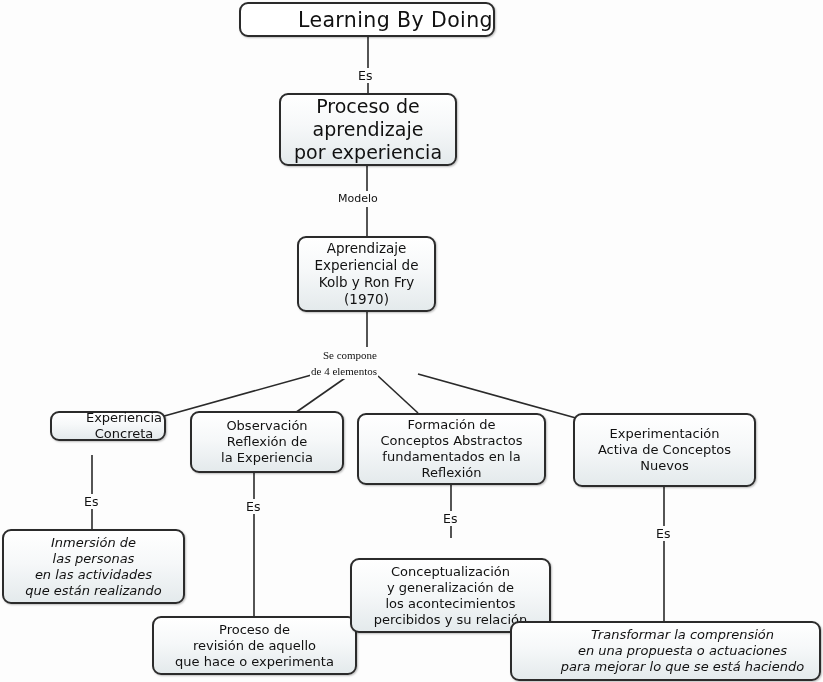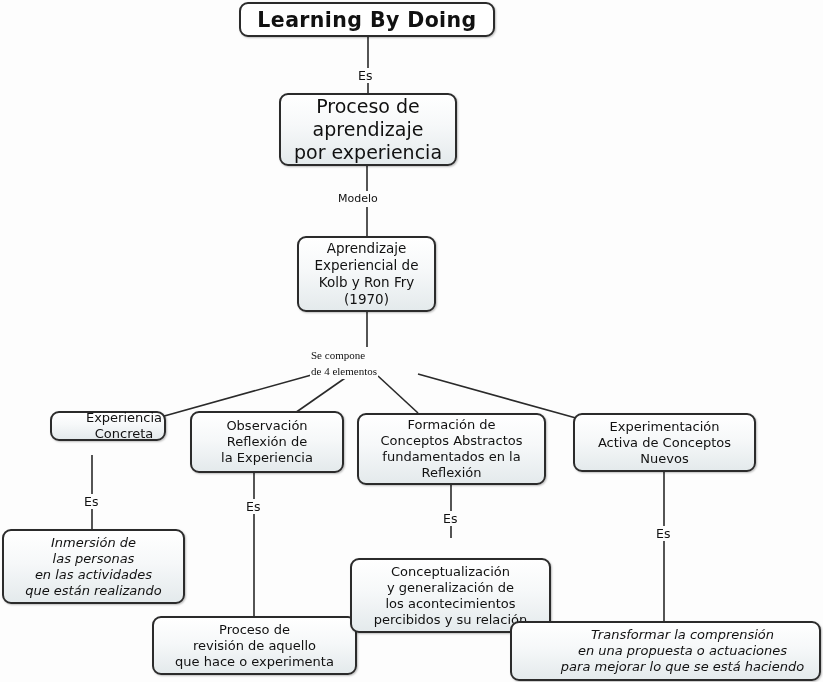--- a/index.html
+++ b/index.html
@@ -14,29 +14,29 @@
   .node {
     position:absolute; box-sizing:border-box;
     border:2px solid #2b2b2b; border-radius:9px;
     background:linear-gradient(to bottom, #ffffff 0%, #f6f8f9 45%, #e4eaec 100%);
     box-shadow:1px 1px 2px rgba(0,0,0,0.25);
     display:flex; align-items:center; justify-content:center;
     text-align:center; white-space:pre-line;
   }
   .node span { display:block; }
   .title-node {
-    background:#ffffff; font-weight:bold; font-size:20.5px; letter-spacing:0.4px;
+    background:#ffffff; font-weight:normal; font-size:20.5px; letter-spacing:0.4px;justify-content:flex-end;
   }
   .lvl1 { font-size:19px; line-height:23px; }
   .lvl2 { font-size:13.5px; line-height:17px; }
   .lvl3 { font-size:13px; line-height:16px; }
   .italic { font-style:italic; }
   .link-label {
     position:absolute; background:#fdfdfd; font-size:12.5px; line-height:15px;
-    text-align:left; white-space:pre-line; padding:0 1px;
+    text-align:right; white-space:pre-line; padding:0 1px;
   }
   .connector-label { font-size:11px; line-height:16px; }
 </style>
 </head>
 <body>
 
 <svg class="links">
   <line x1="368" y1="36" x2="368" y2="93"></line>
   <line x1="367" y1="165" x2="367" y2="236"></line>
   <line x1="367" y1="311" x2="367" y2="348"></line>
@@ -84,21 +84,21 @@
   <span>Observación
 Reflexión de
 la Experiencia</span>
 </div>
 <div class="node lvl3" style="left:357px;top:413px;width:189px;height:72px;">
   <span>Formación de
 Conceptos Abstractos
 fundamentados en la
 Reflexión</span>
 </div>
-<div class="node lvl3" style="left:573px;top:413px;width:183px;height:59px;">
+<div class="node lvl3" style="left:573px;top:413px;width:183px;height:74px;">
   <span>Experimentación
 Activa de Conceptos
 Nuevos</span>
 </div>
 
 <div class="node lvl3 italic" style="left:2px;top:529px;width:183px;height:75px;">
   <span>Inmersión de
 las personas
 en las actividades
 que están realizando</span>

